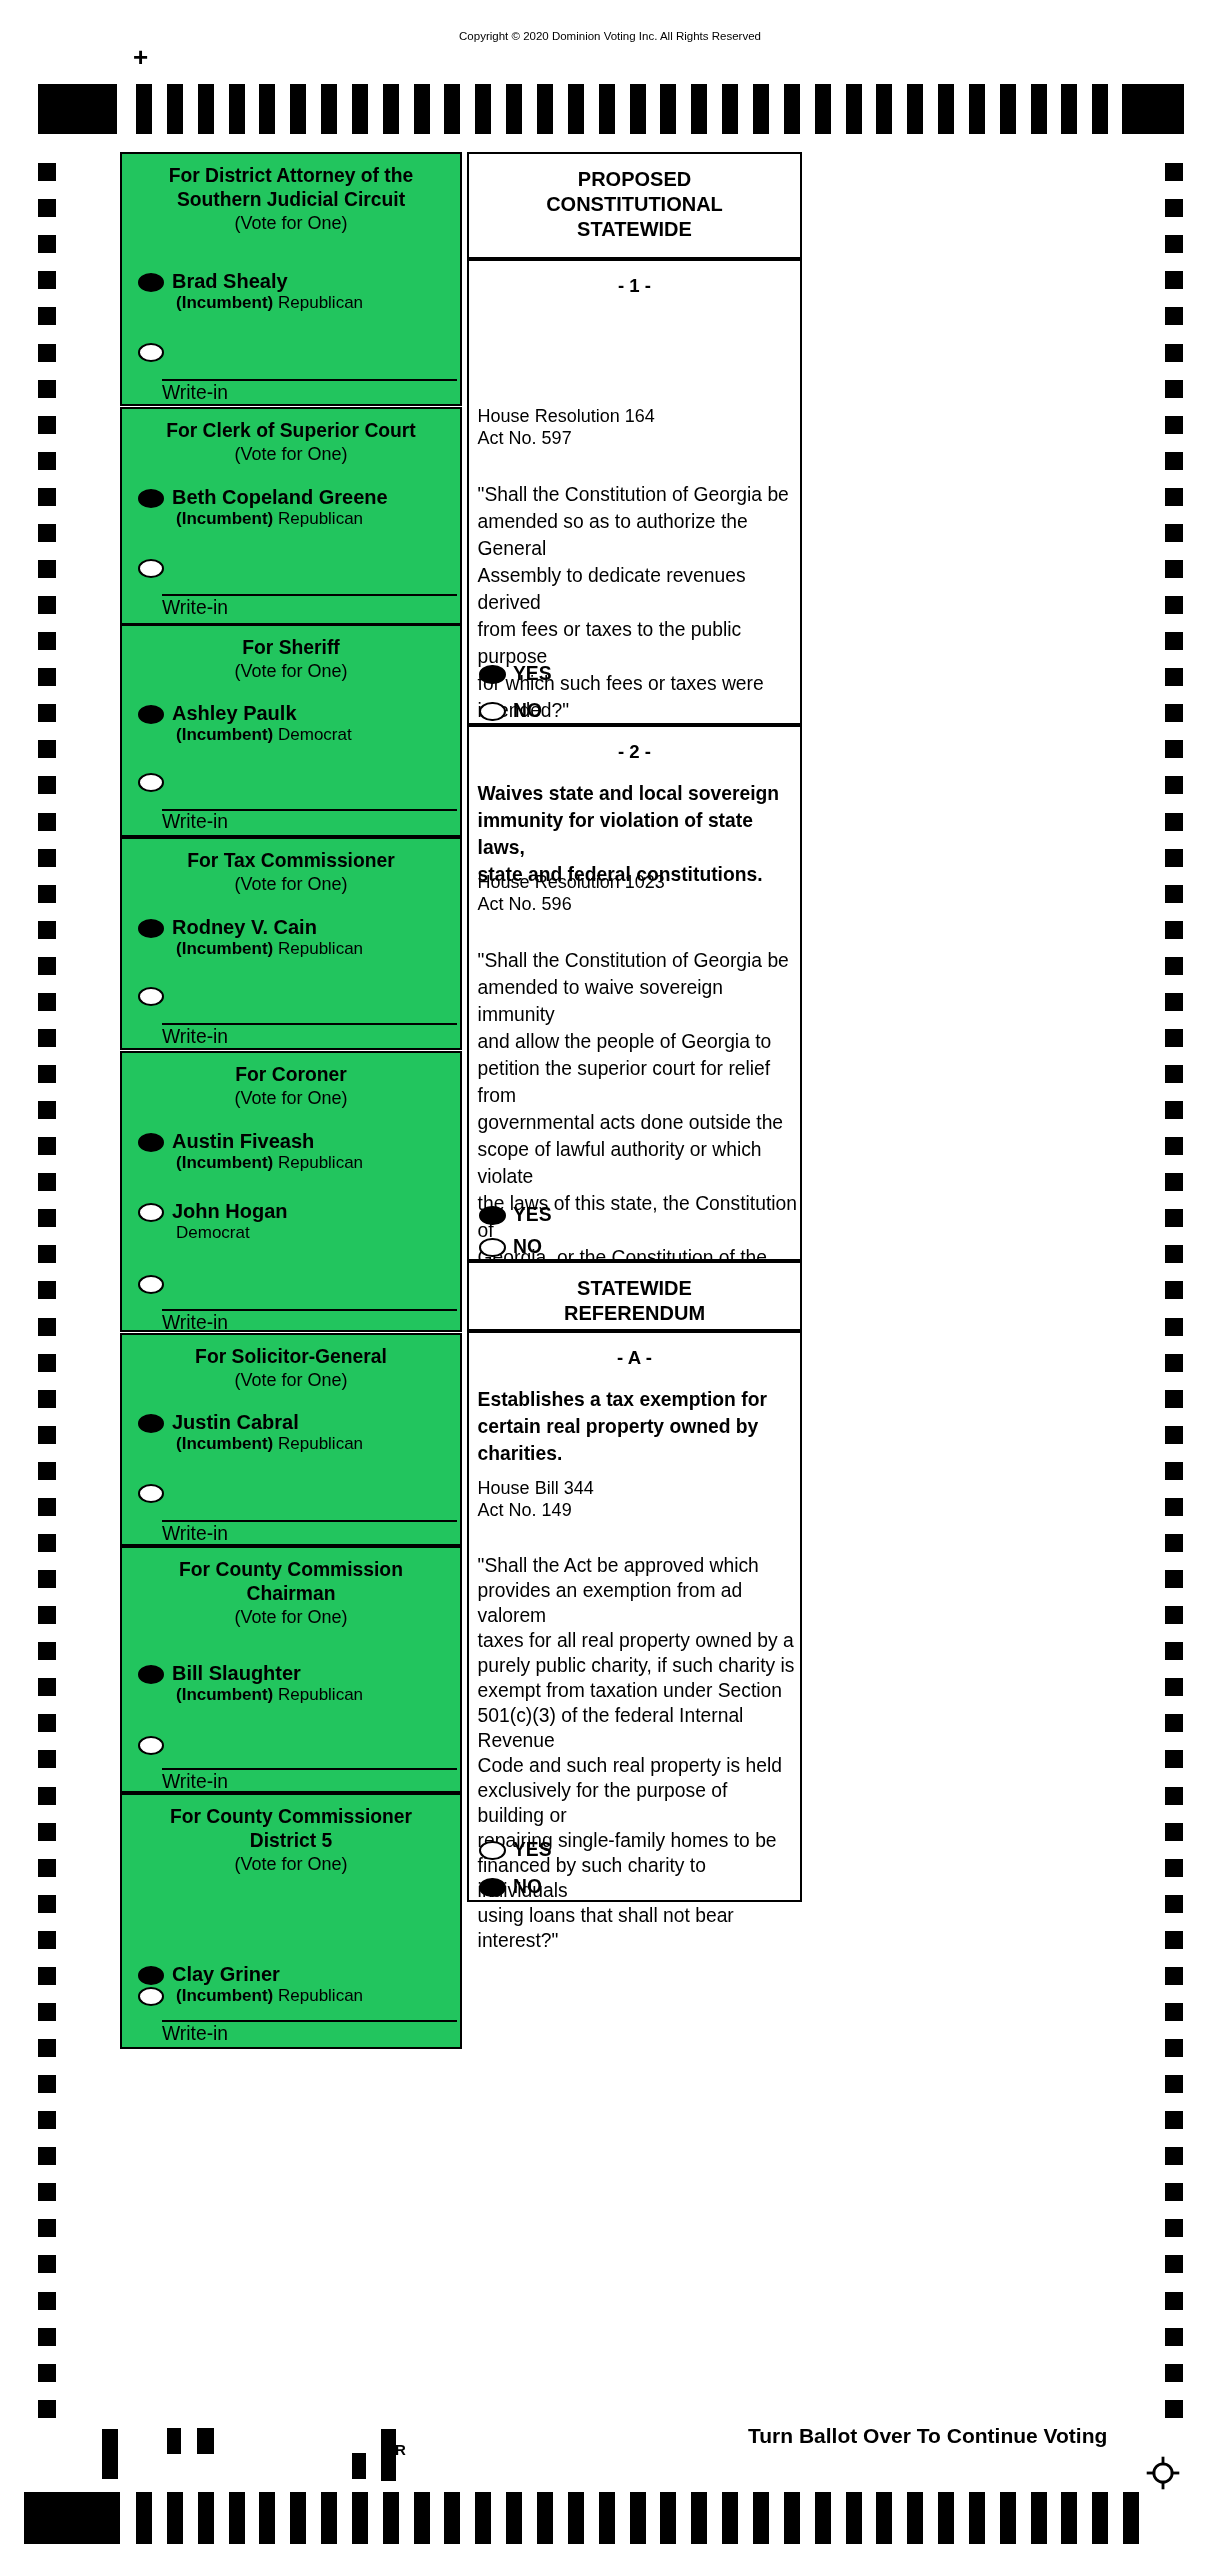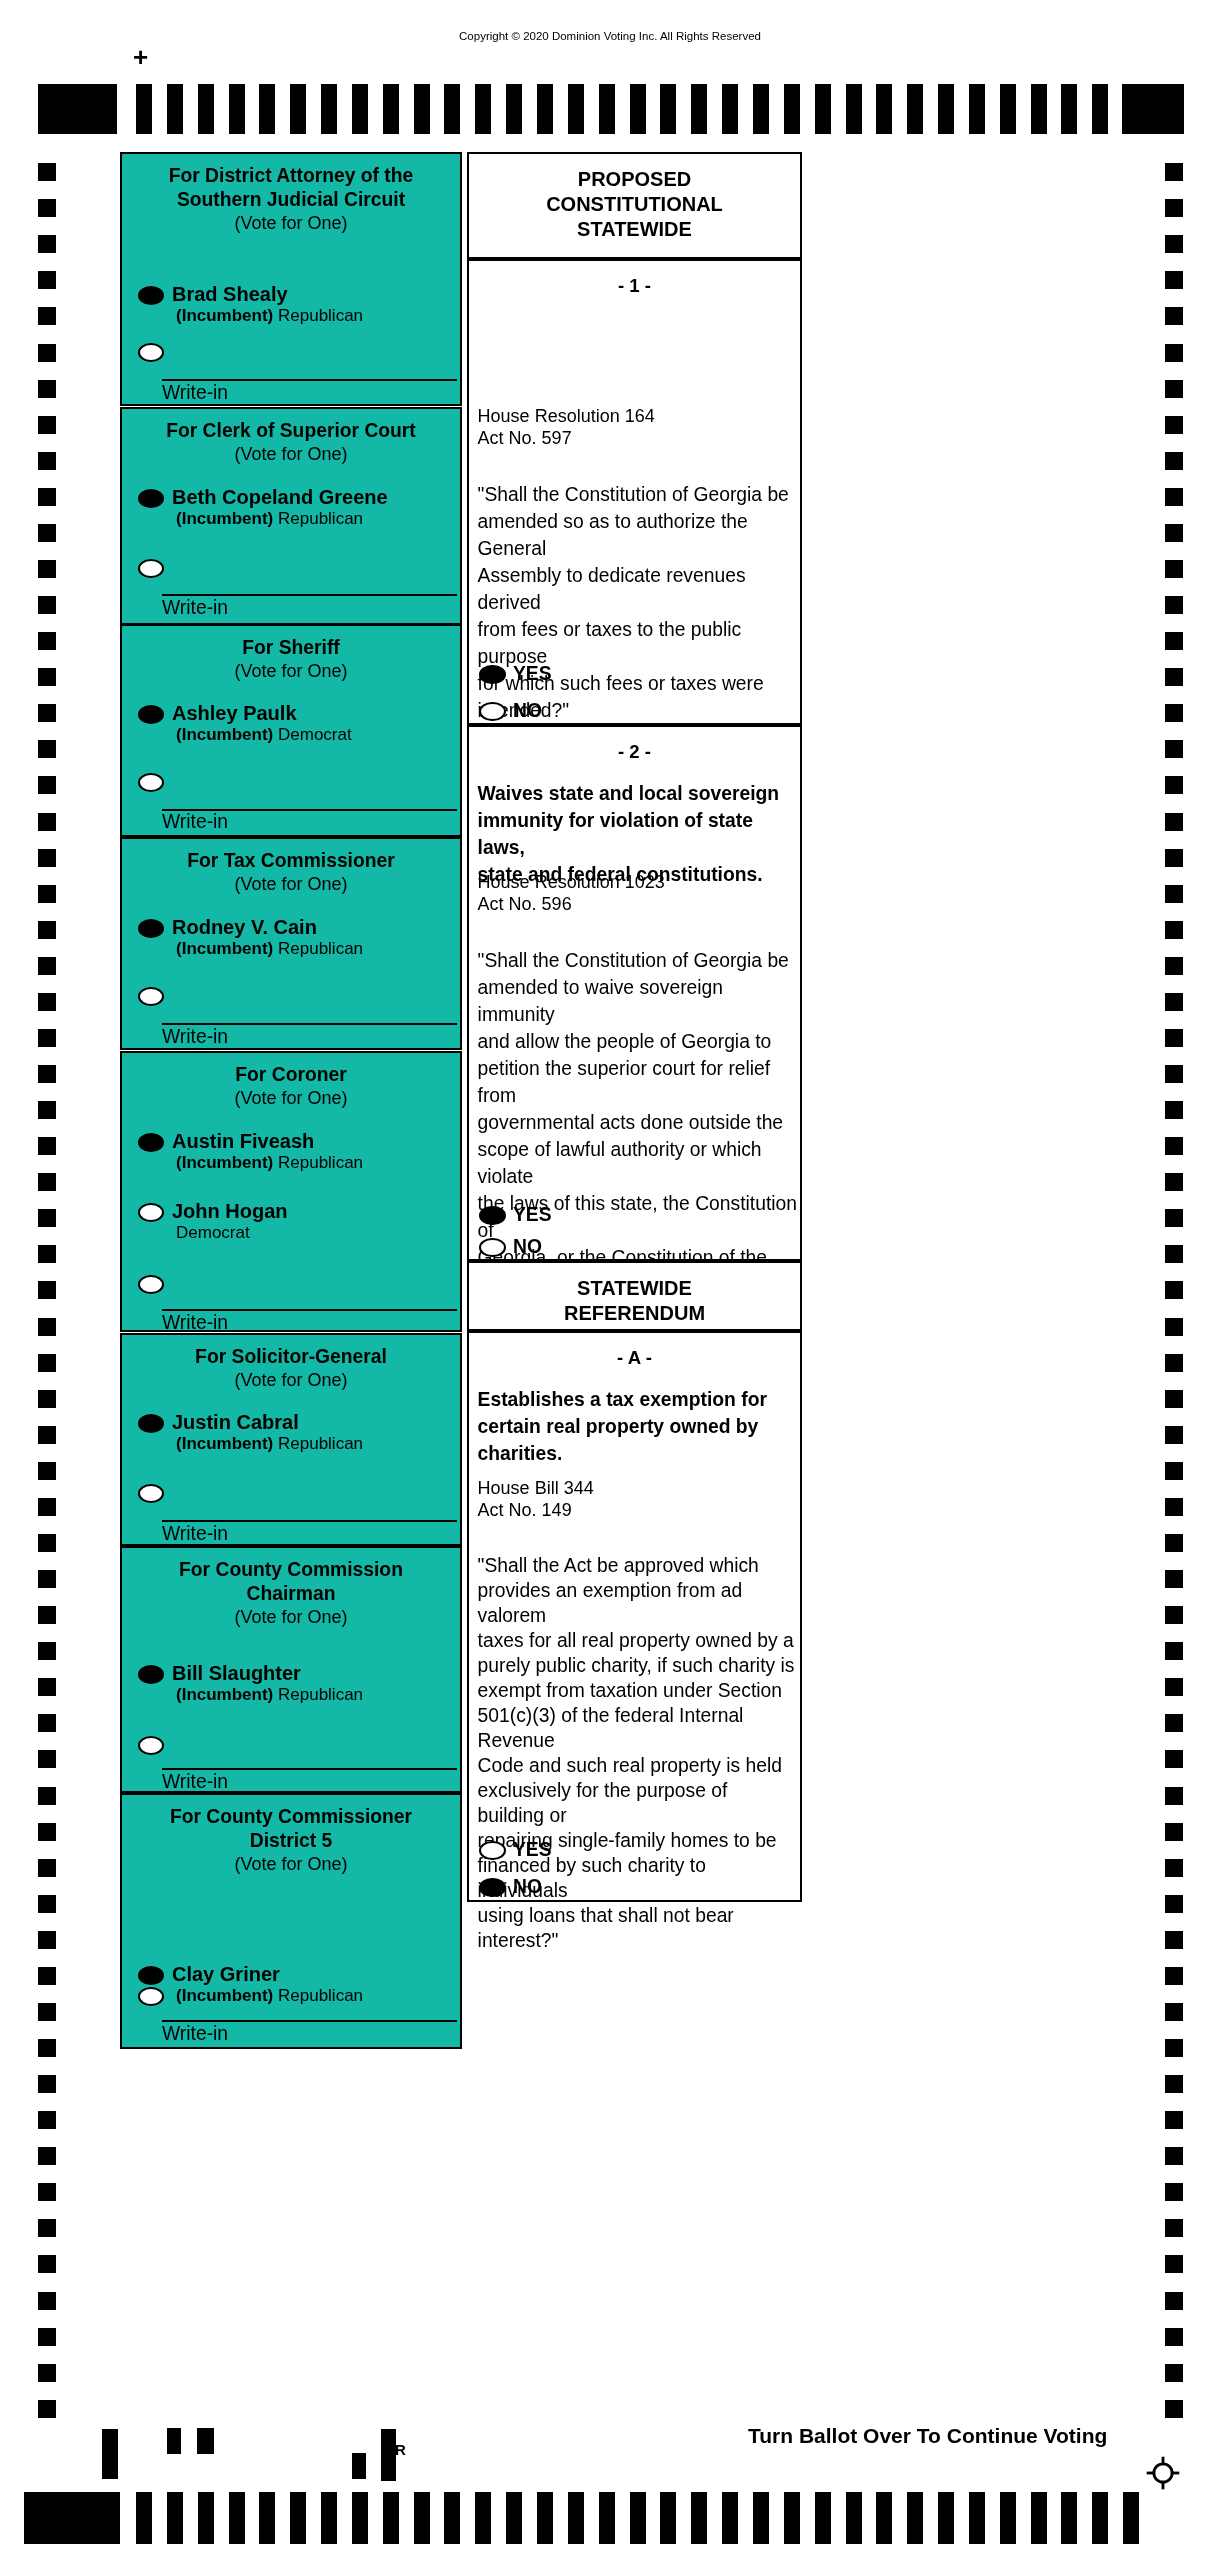--- a/index.html
+++ b/index.html
@@ -2,21 +2,21 @@
 <html style="font-size:11.5px"><head>
 <meta charset="utf-8">
 <style>
   html,body{margin:0;padding:0}
   body{width:1220px;height:2576px;position:relative;background:#fff;color:#000;
        font-family:"Liberation Sans", sans-serif;overflow:hidden}
   .copyright{position:absolute;top:30px;left:0;right:0;text-align:center;font-size:11.5px}
   .plus-mark{position:absolute;left:133px;top:42px;font-size:26px;font-weight:bold}
   .tmark{position:absolute;background:#000}
   
-  .cbox{position:absolute;left:120px;width:342px;border:2.1px solid #000;box-sizing:border-box;background:#14b8a6}
+  .cbox{position:absolute;left:120px;width:342px;border:2.1px solid #000;box-sizing:border-box;background:#22c55e}
   .ctitle{margin-top:10px;text-align:center;font-weight:bold;font-size:19.3px;line-height:24px;white-space:pre-line}
   .cvote{text-align:center;font-size:18px;line-height:23.6px}
   .opt{position:absolute;left:0;width:100%;height:43px}
   .oval{position:absolute;left:15.7px;top:0;width:26.5px;height:19.3px;border:2.1px solid #000;
         border-radius:50%;box-sizing:border-box;background:#fff}
   .oval.filled{background:#000}
   .oname{position:absolute;left:50px;top:-2.9px;font-weight:bold;font-size:20px;white-space:nowrap}
   .oparty{position:absolute;left:54px;top:20px;font-size:17px;white-space:nowrap}
   .oparty b{font-weight:bold}
   .wline{position:absolute;left:40px;right:2.9px;border-top:2.1px solid #000}
@@ -250,21 +250,21 @@
     <div class="tmark" style="left: 352px; top: 2453px; width: 14.3px; height: 26px;"></div>
     <div class="tmark" style="left: 381px; top: 2429px; width: 15px; height: 52px;"></div>
   </div>
 <span class="code-glyph">R</span>
 
 <div id="contest-column">
     <div class="cbox" style="top: 152px; height: 254px;">
       <div class="ctitle">For District Attorney of the
 Southern Judicial Circuit</div>
       <div class="cvote">(Vote for One)</div>
-      <div class="opt" style="top: 132px;">
+      <div class="opt" style="top: 119px;">
         <div class="oval filled"></div>
         <div class="oname">Brad Shealy</div>
         <div class="oparty"><b>(Incumbent) </b>Republican</div>
       </div>
       <div class="opt" style="top: 189px;">
         <div class="oval"></div>
       </div>
       <div class="wline" style="top: 225px;"></div>
       <div class="wlabel" style="top: 228px;">Write-in</div>
     </div>

